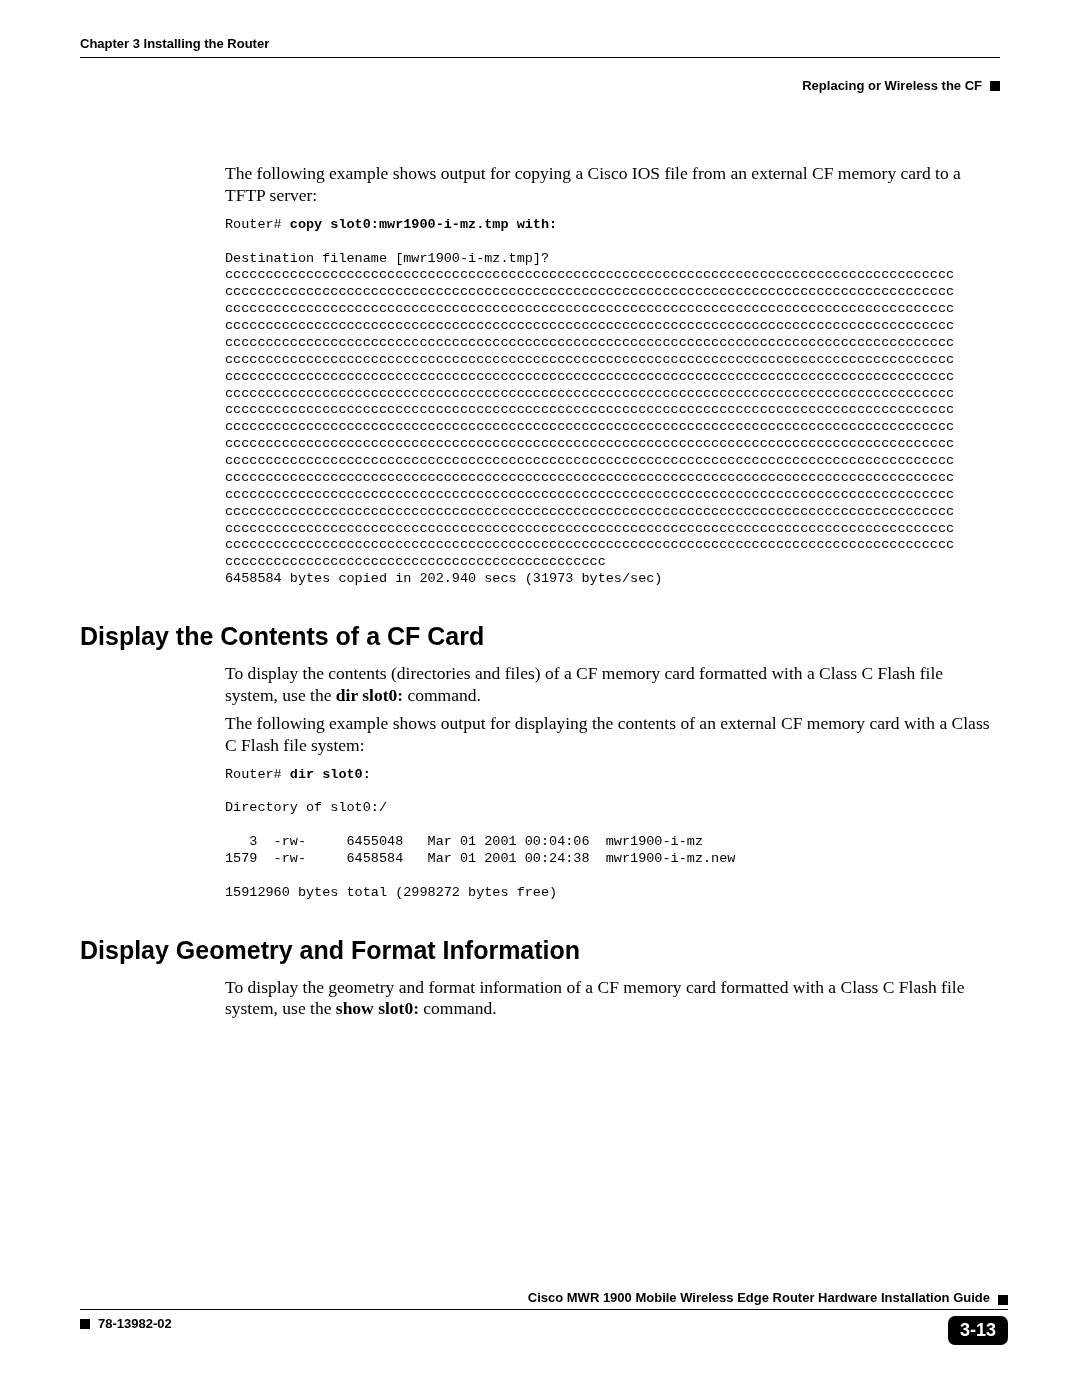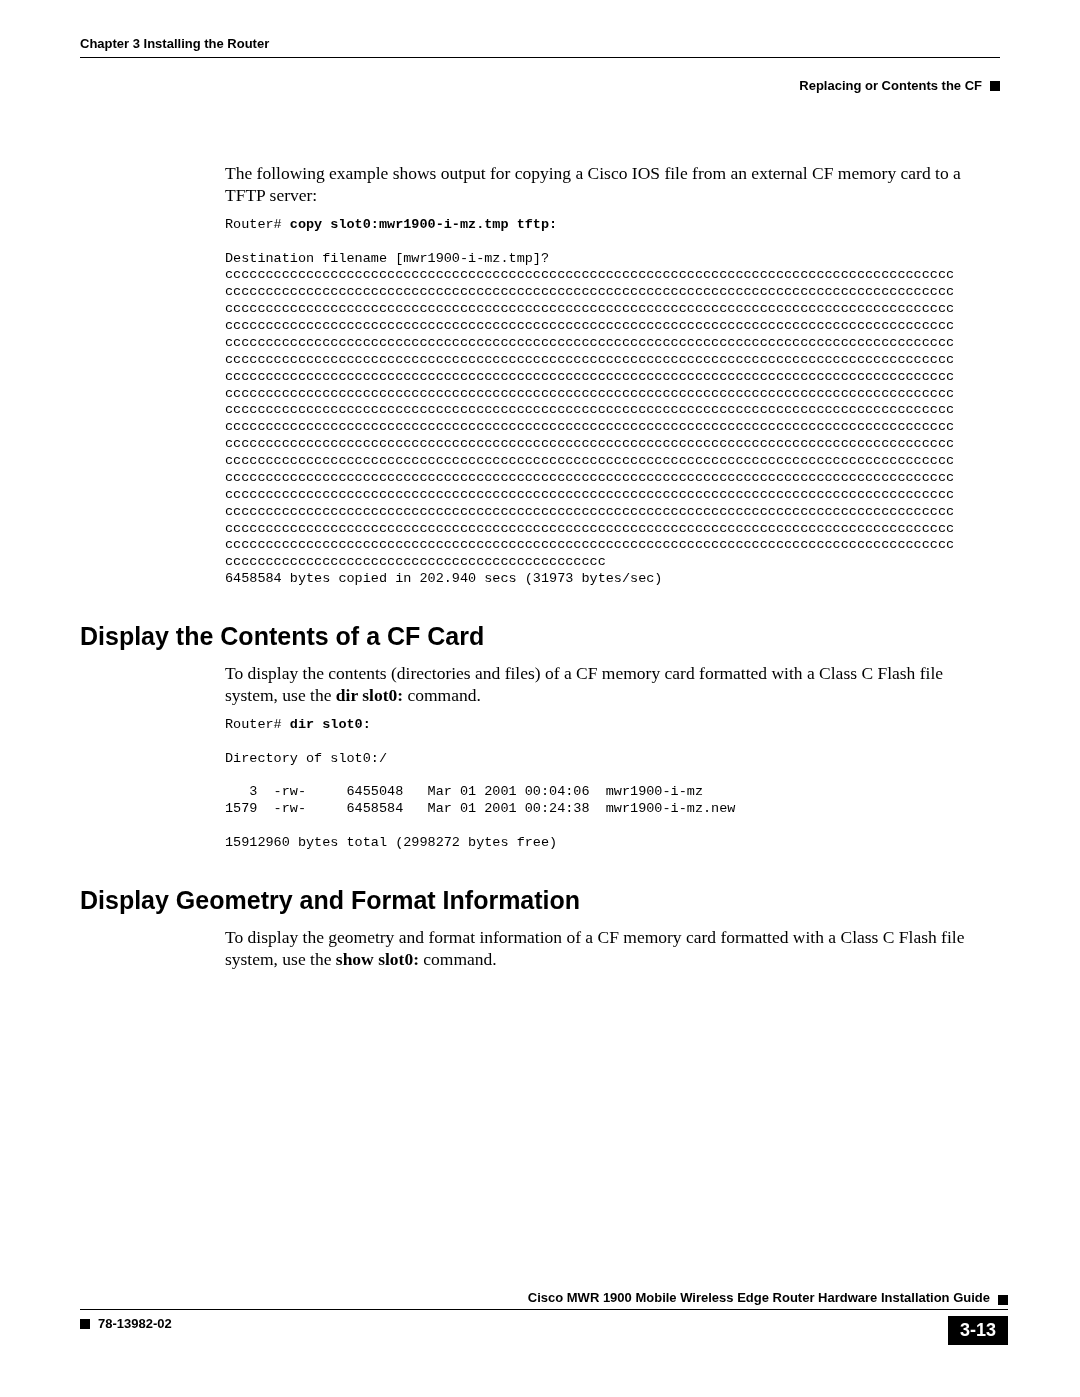--- a/index.html
+++ b/index.html
@@ -86,43 +86,44 @@
     font-size: 13px;
     display: flex; align-items: center; gap: 8px;
   }
   .page-num {
     background: #000;
     color: #fff;
     font-family: Arial, Helvetica, sans-serif;
     font-weight: bold;
     font-size: 18px;
     padding: 4px 12px;
+    border-radius: 7px;
   }
   .footer-title-row { display:flex; align-items:center; justify-content:flex-end; gap:8px; }
 </style>
 </head>
 <body>
 
 <div class="page">
 
   <div>
     <div class="header-row">
       <div class="header-left">Chapter 3    Installing the Router</div>
     </div>
     <hr class="rule">
     <div class="header-right" style="justify-content:flex-end;">
-      <span>Replacing or Contents the CF</span>
+      <span>Replacing or Wireless the CF</span>
       <span class="square"></span>
     </div>
   </div>
 
   <div class="body-block">
     <p class="para">The following example shows output for copying a Cisco IOS file from an external CF memory card to a TFTP server:</p>
 
-    <div class="mono"><span>Router# </span><span class="b">copy slot0:mwr1900-i-mz.tmp tftp:</span>
+    <div class="mono"><span>Router# </span><span class="b">copy slot0:mwr1900-i-mz.tmp with:</span>
 
 <span>Destination filename [mwr1900-i-mz.tmp]?</span>
 <span>cccccccccccccccccccccccccccccccccccccccccccccccccccccccccccccccccccccccccccccccccccccccccc</span>
 <span>cccccccccccccccccccccccccccccccccccccccccccccccccccccccccccccccccccccccccccccccccccccccccc</span>
 <span>cccccccccccccccccccccccccccccccccccccccccccccccccccccccccccccccccccccccccccccccccccccccccc</span>
 <span>cccccccccccccccccccccccccccccccccccccccccccccccccccccccccccccccccccccccccccccccccccccccccc</span>
 <span>cccccccccccccccccccccccccccccccccccccccccccccccccccccccccccccccccccccccccccccccccccccccccc</span>
 <span>cccccccccccccccccccccccccccccccccccccccccccccccccccccccccccccccccccccccccccccccccccccccccc</span>
 <span>cccccccccccccccccccccccccccccccccccccccccccccccccccccccccccccccccccccccccccccccccccccccccc</span>
 <span>cccccccccccccccccccccccccccccccccccccccccccccccccccccccccccccccccccccccccccccccccccccccccc</span>
@@ -138,20 +139,21 @@
 <span>ccccccccccccccccccccccccccccccccccccccccccccccc</span>
 <span>6458584 bytes copied in 202.940 secs (31973 bytes/sec)</span></div>
   </div>
 
   <h2 class="h2">Display the Contents of a CF Card</h2>
 
   <div class="body-block" style="margin-top:0;">
     <p class="para">
       <span>To display the contents (directories and files) of a CF memory card formatted with a Class C Flash file system, use the </span><span class="inline-bold">dir slot0:</span><span> command.</span>
     </p>
+    <p class="para">The following example shows output for displaying the contents of an external CF memory card with a Class C Flash file system:</p>
 
     <div class="mono"><span>Router# </span><span class="b">dir slot0:</span>
 
 <span>Directory of slot0:/
 
    3  -rw-     6455048   Mar 01 2001 00:04:06  mwr1900-i-mz
 1579  -rw-     6458584   Mar 01 2001 00:24:38  mwr1900-i-mz.new
 
 15912960 bytes total (2998272 bytes free)</span></div>
   </div>

